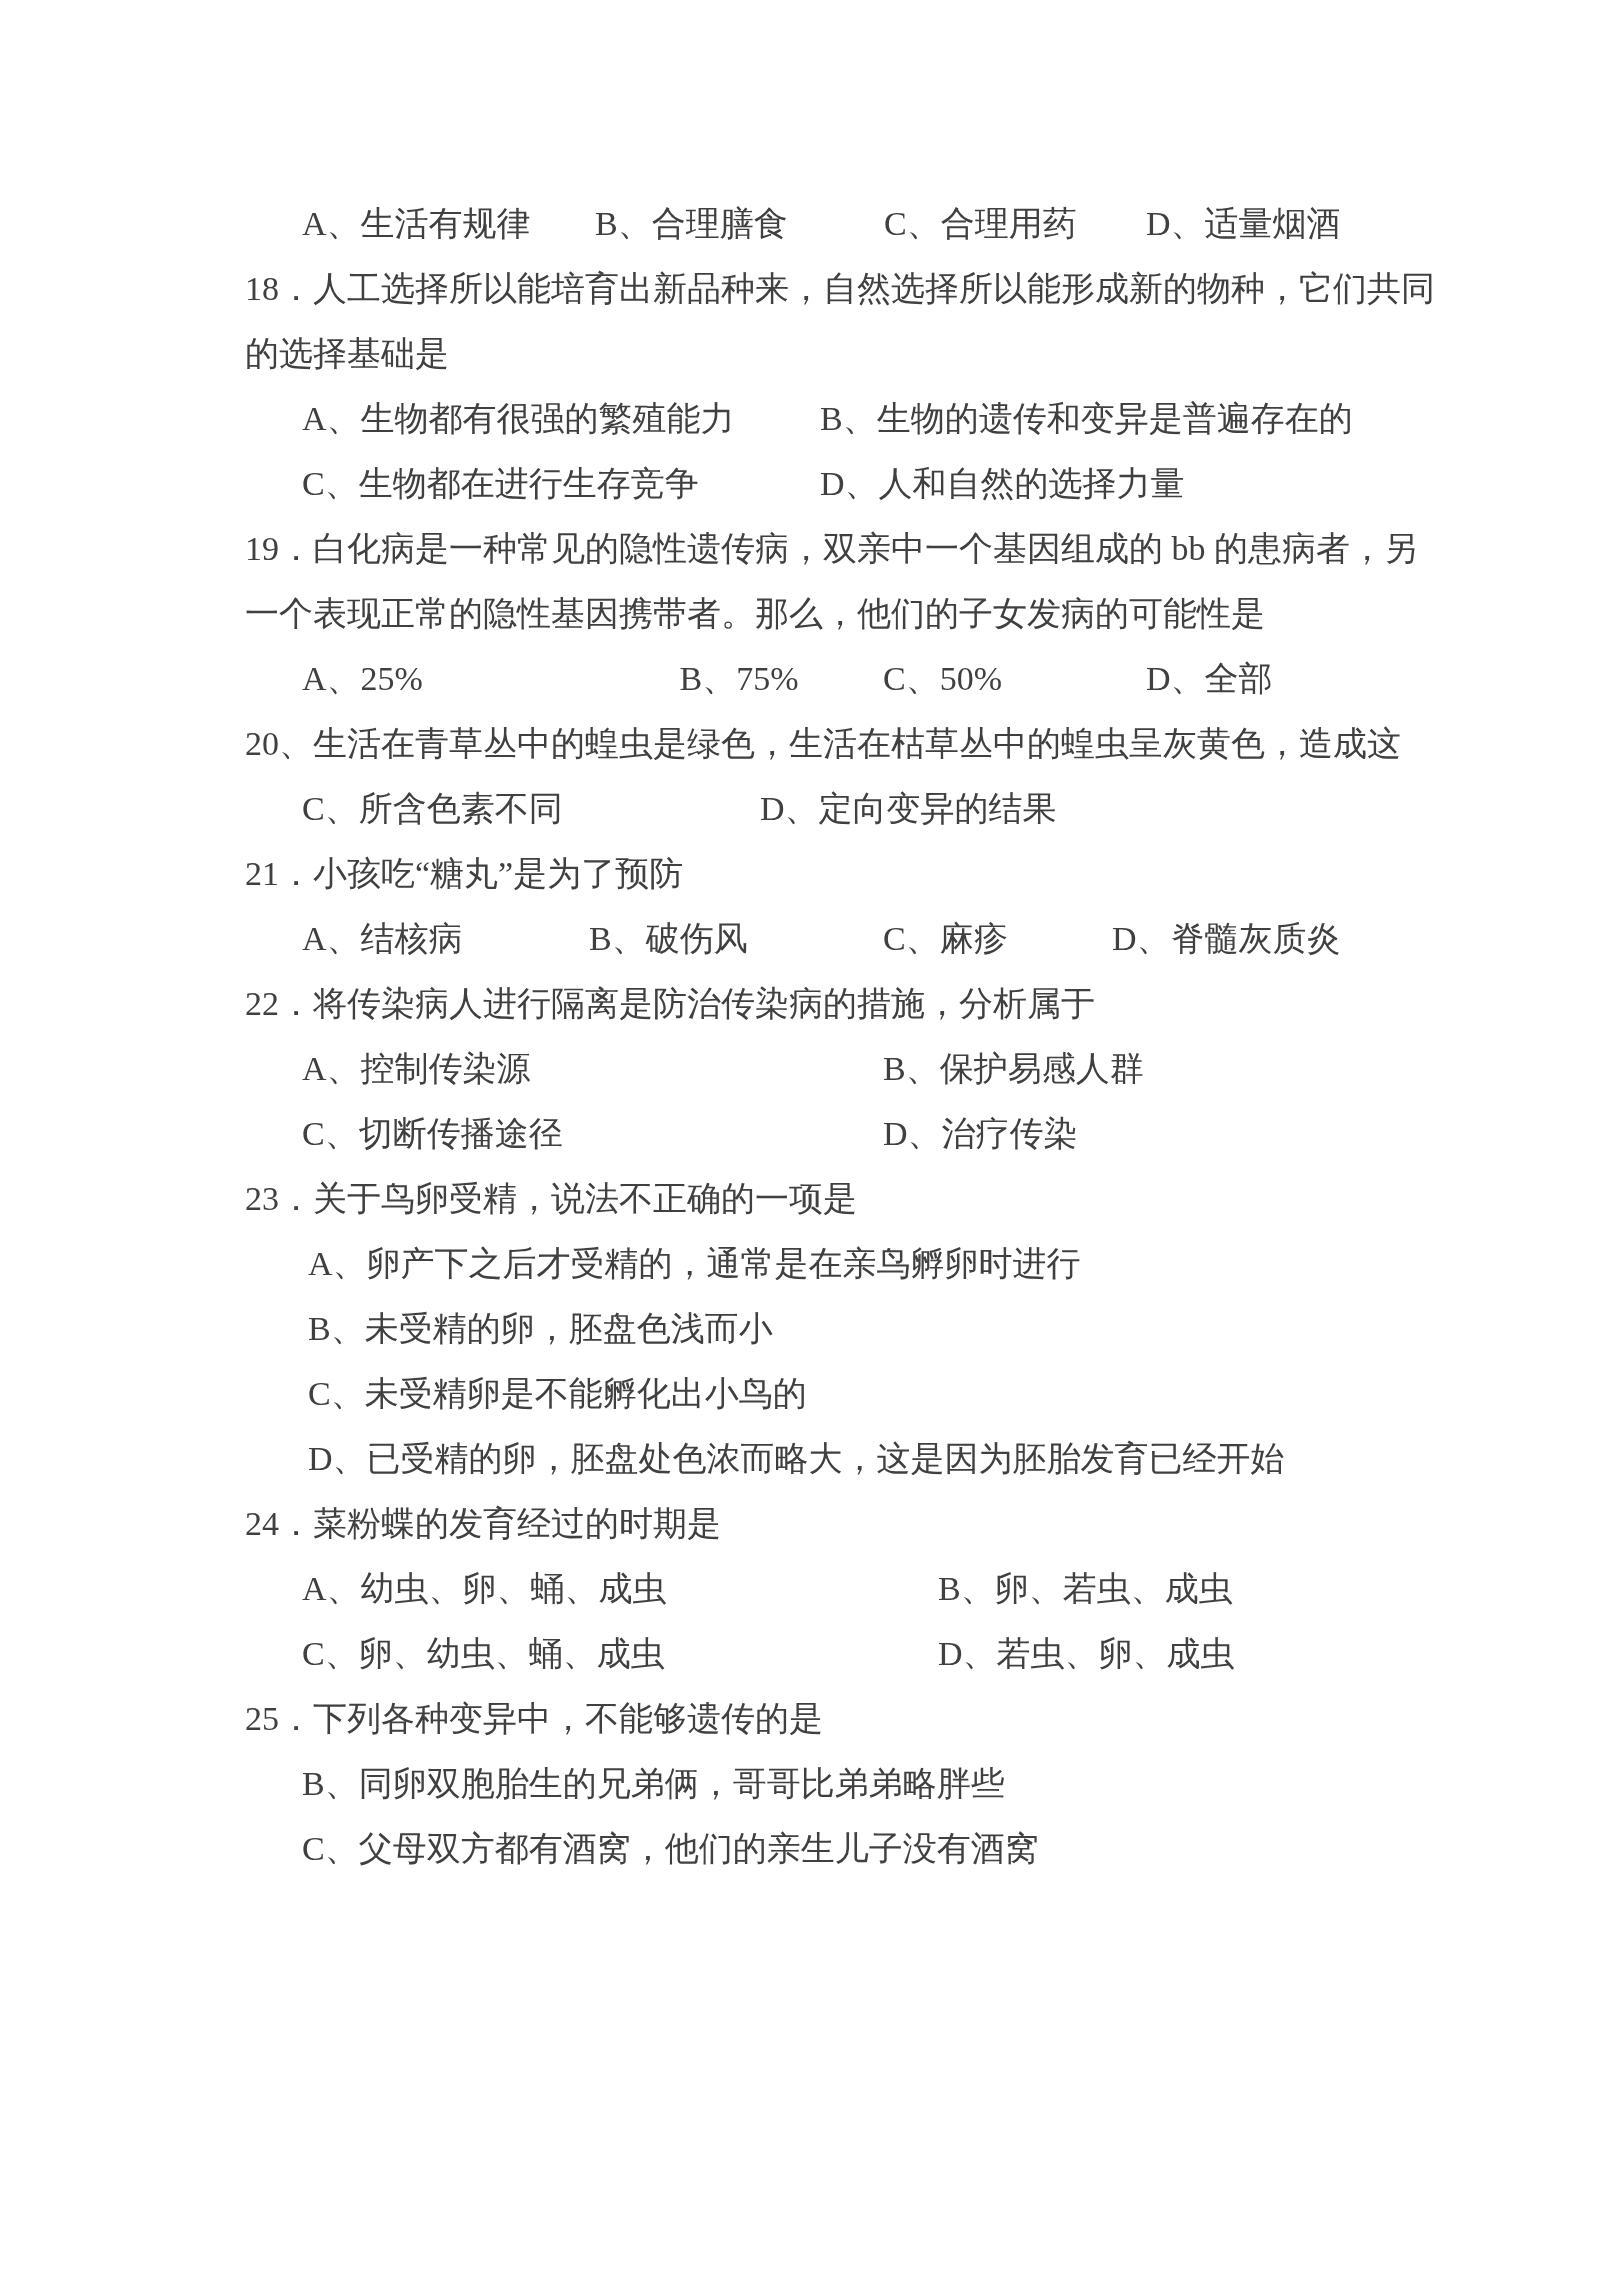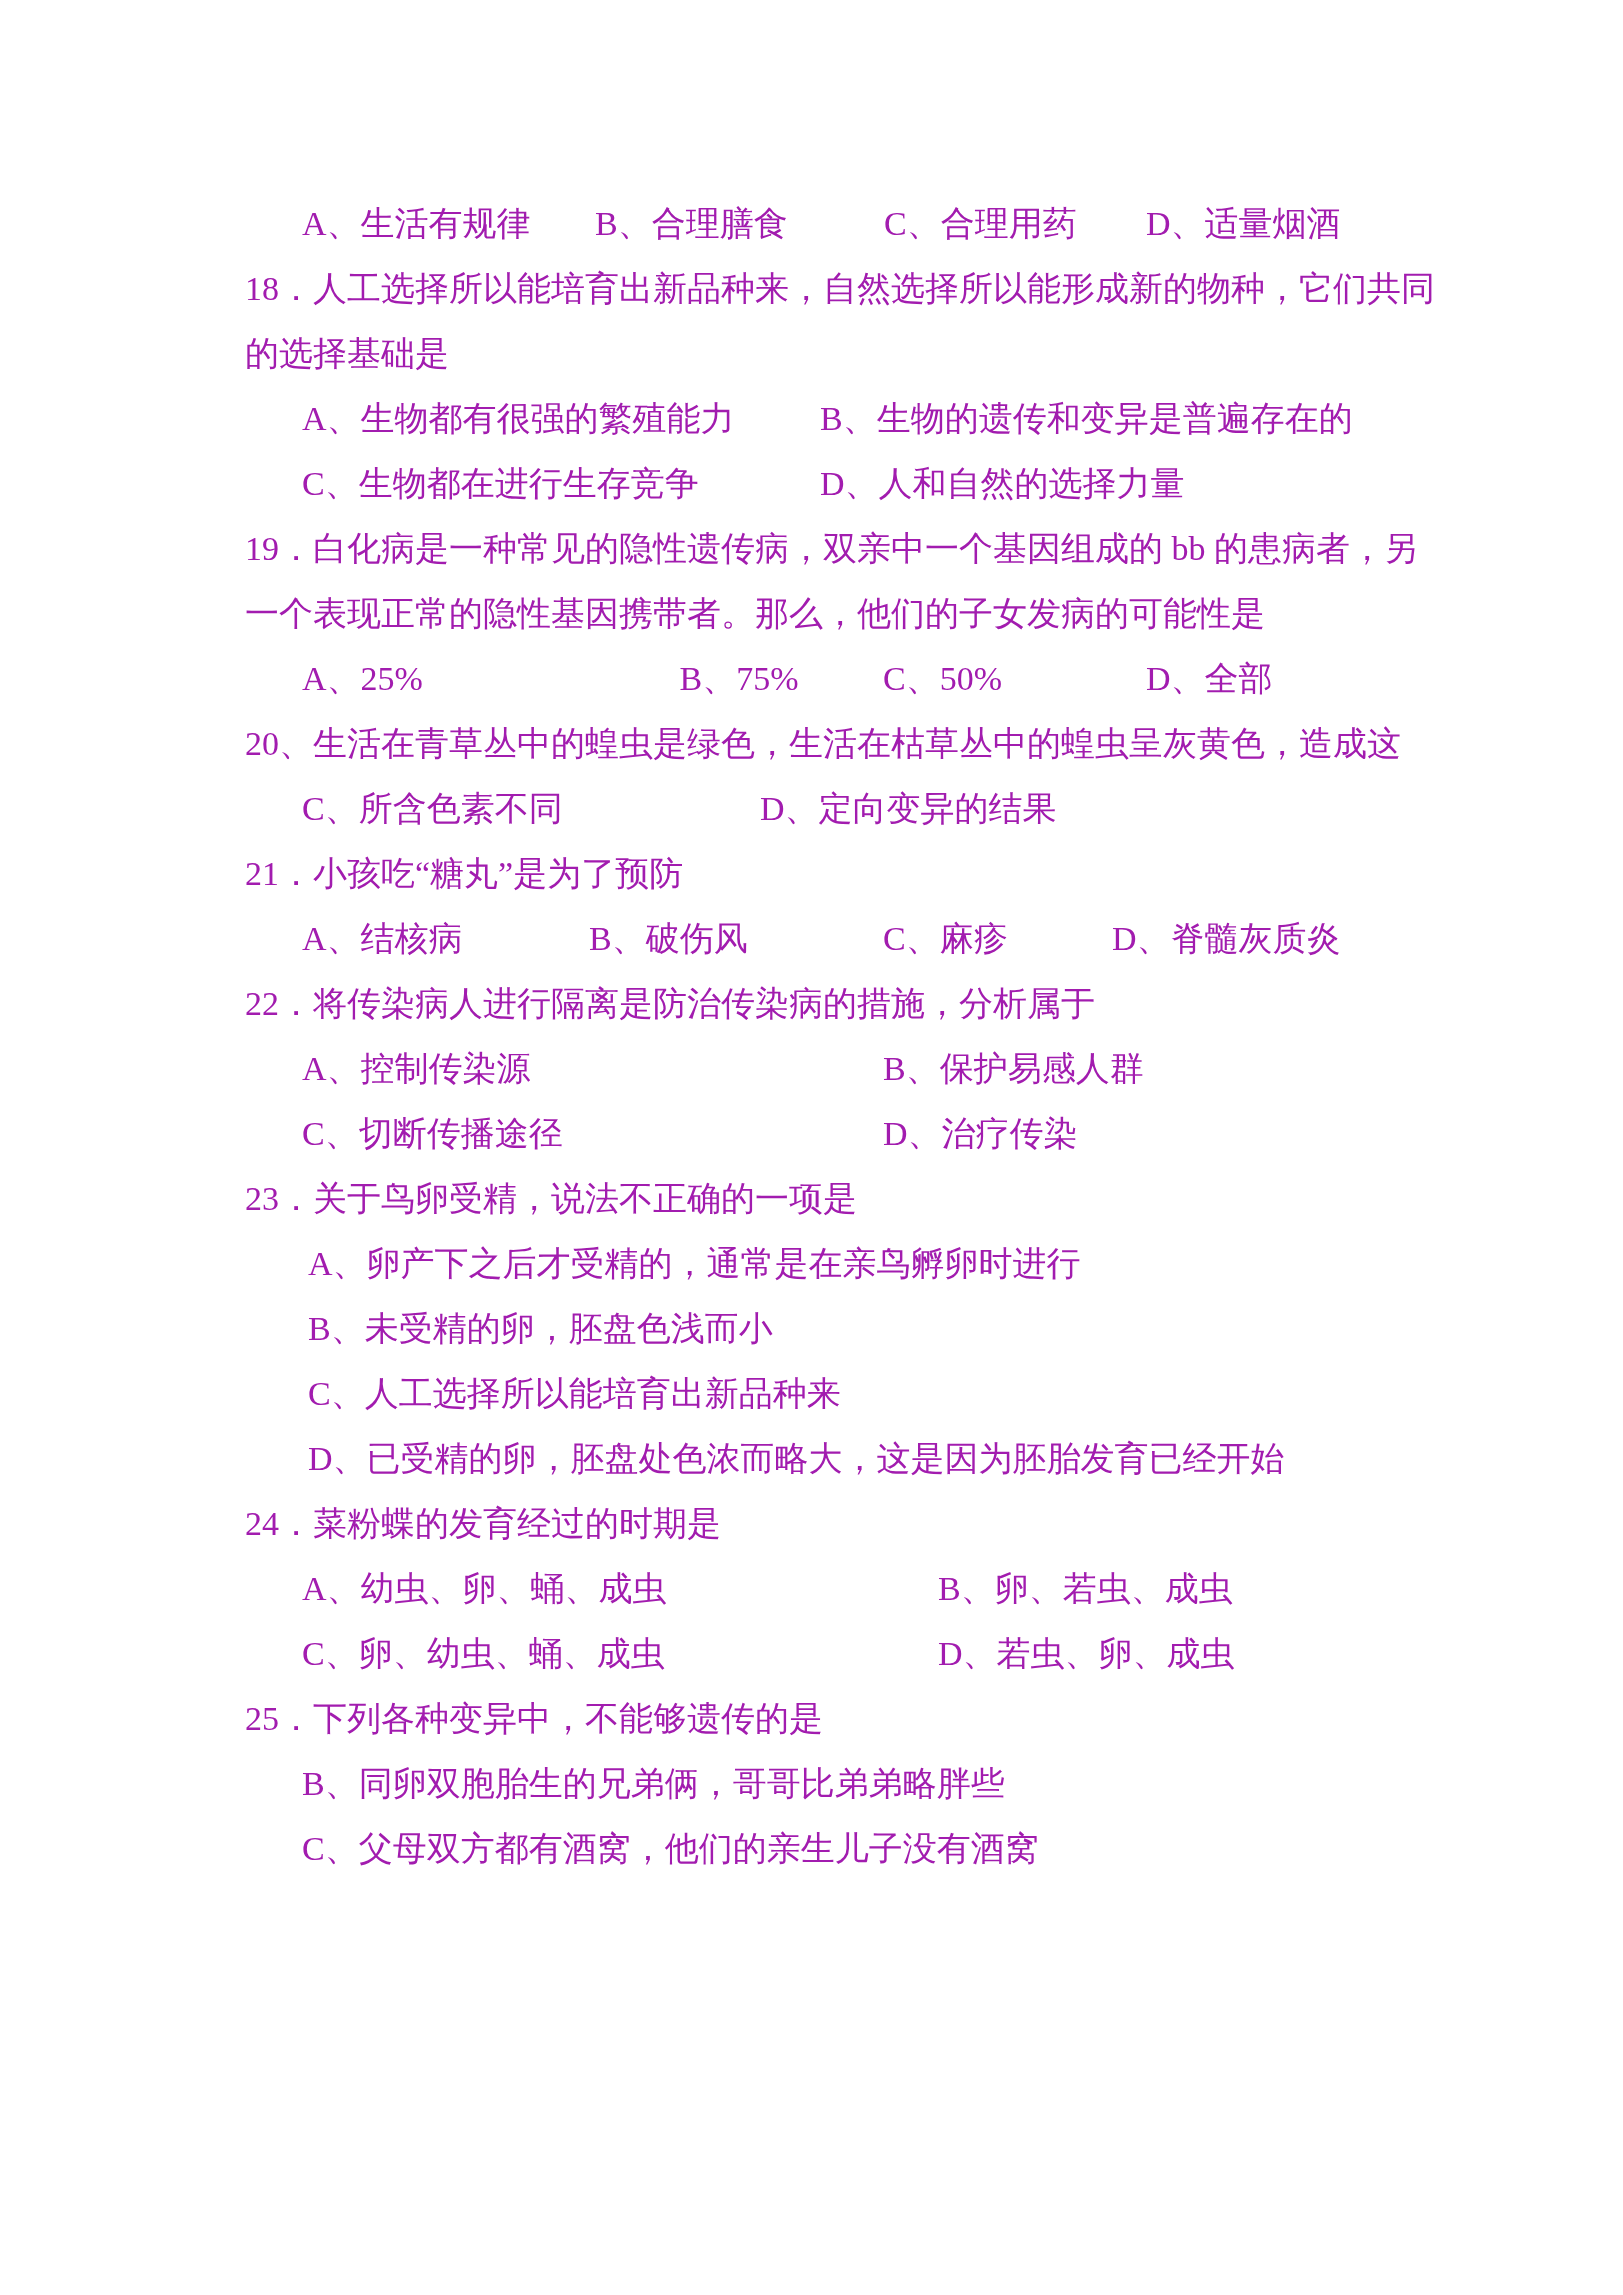--- a/index.html
+++ b/index.html
@@ -24,21 +24,21 @@
     position: absolute;
     top: 191px;
     left: 0;
     width: 100%;
   }
   .line {
     height: 65px;
     line-height: 65px;
     font-size: 34px;
     white-space: nowrap;
-    color: #a21caf;
+    color: #404040;
     font-weight: normal;
   }
   .seg {
     display: inline-block;
     vertical-align: top;
   }
 </style>
 </head>
 <body>
 
@@ -55,21 +55,21 @@
       <div class="line stem" style="padding-left: 245px;"><span class="seg">20、生活在青草丛中的蝗虫是绿色，生活在枯草丛中的蝗虫呈灰黄色，造成这</span></div>
       <div class="line options" style="padding-left: 302px;"><span class="seg" style="width: 458px;">C、所含色素不同</span><span class="seg">D、定向变异的结果</span></div>
       <div class="line stem" style="padding-left: 245px;"><span class="seg">21．小孩吃“糖丸”是为了预防</span></div>
       <div class="line options" style="padding-left: 302px;"><span class="seg" style="width: 287px;">A、结核病</span><span class="seg" style="width: 294px;">B、破伤风</span><span class="seg" style="width: 229px;">C、麻疹</span><span class="seg">D、脊髓灰质炎</span></div>
       <div class="line stem" style="padding-left: 245px;"><span class="seg">22．将传染病人进行隔离是防治传染病的措施，分析属于</span></div>
       <div class="line options" style="padding-left: 302px;"><span class="seg" style="width: 581px;">A、控制传染源</span><span class="seg">B、保护易感人群</span></div>
       <div class="line options" style="padding-left: 302px;"><span class="seg" style="width: 581px;">C、切断传播途径</span><span class="seg">D、治疗传染</span></div>
       <div class="line stem" style="padding-left: 245px;"><span class="seg">23．关于鸟卵受精，说法不正确的一项是</span></div>
       <div class="line options" style="padding-left: 308px;"><span class="seg">A、卵产下之后才受精的，通常是在亲鸟孵卵时进行</span></div>
       <div class="line options" style="padding-left: 308px;"><span class="seg">B、未受精的卵，胚盘色浅而小</span></div>
-      <div class="line options" style="padding-left: 308px;"><span class="seg">C、人工选择所以能培育出新品种来</span></div>
+      <div class="line options" style="padding-left: 308px;"><span class="seg">C、未受精卵是不能孵化出小鸟的</span></div>
       <div class="line options" style="padding-left: 308px;"><span class="seg">D、已受精的卵，胚盘处色浓而略大，这是因为胚胎发育已经开始</span></div>
       <div class="line stem" style="padding-left: 245px;"><span class="seg">24．菜粉蝶的发育经过的时期是</span></div>
       <div class="line options" style="padding-left: 302px;"><span class="seg" style="width: 636px;">A、幼虫、卵、蛹、成虫</span><span class="seg">B、卵、若虫、成虫</span></div>
       <div class="line options" style="padding-left: 302px;"><span class="seg" style="width: 636px;">C、卵、幼虫、蛹、成虫</span><span class="seg">D、若虫、卵、成虫</span></div>
       <div class="line stem" style="padding-left: 245px;"><span class="seg">25．下列各种变异中，不能够遗传的是</span></div>
       <div class="line options" style="padding-left: 302px;"><span class="seg">B、同卵双胞胎生的兄弟俩，哥哥比弟弟略胖些</span></div>
       <div class="line options" style="padding-left: 302px;"><span class="seg">C、父母双方都有酒窝，他们的亲生儿子没有酒窝</span></div>
     </div>
 </div>
 

